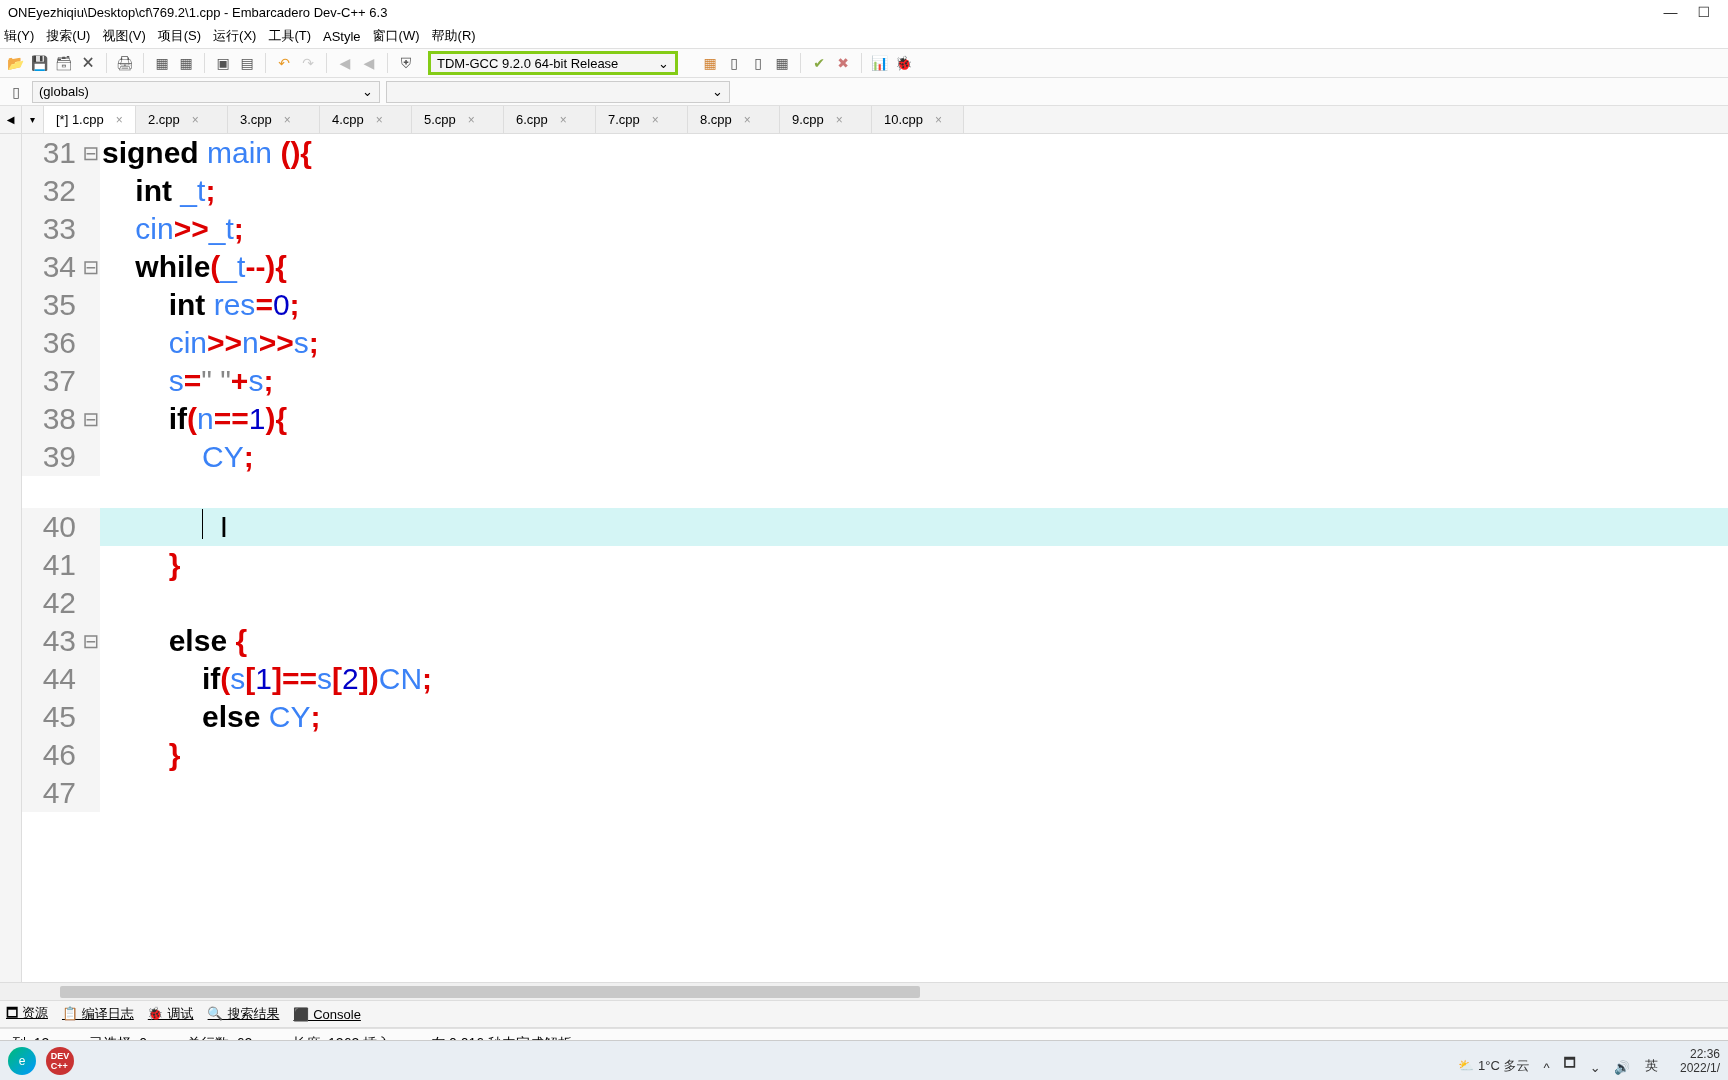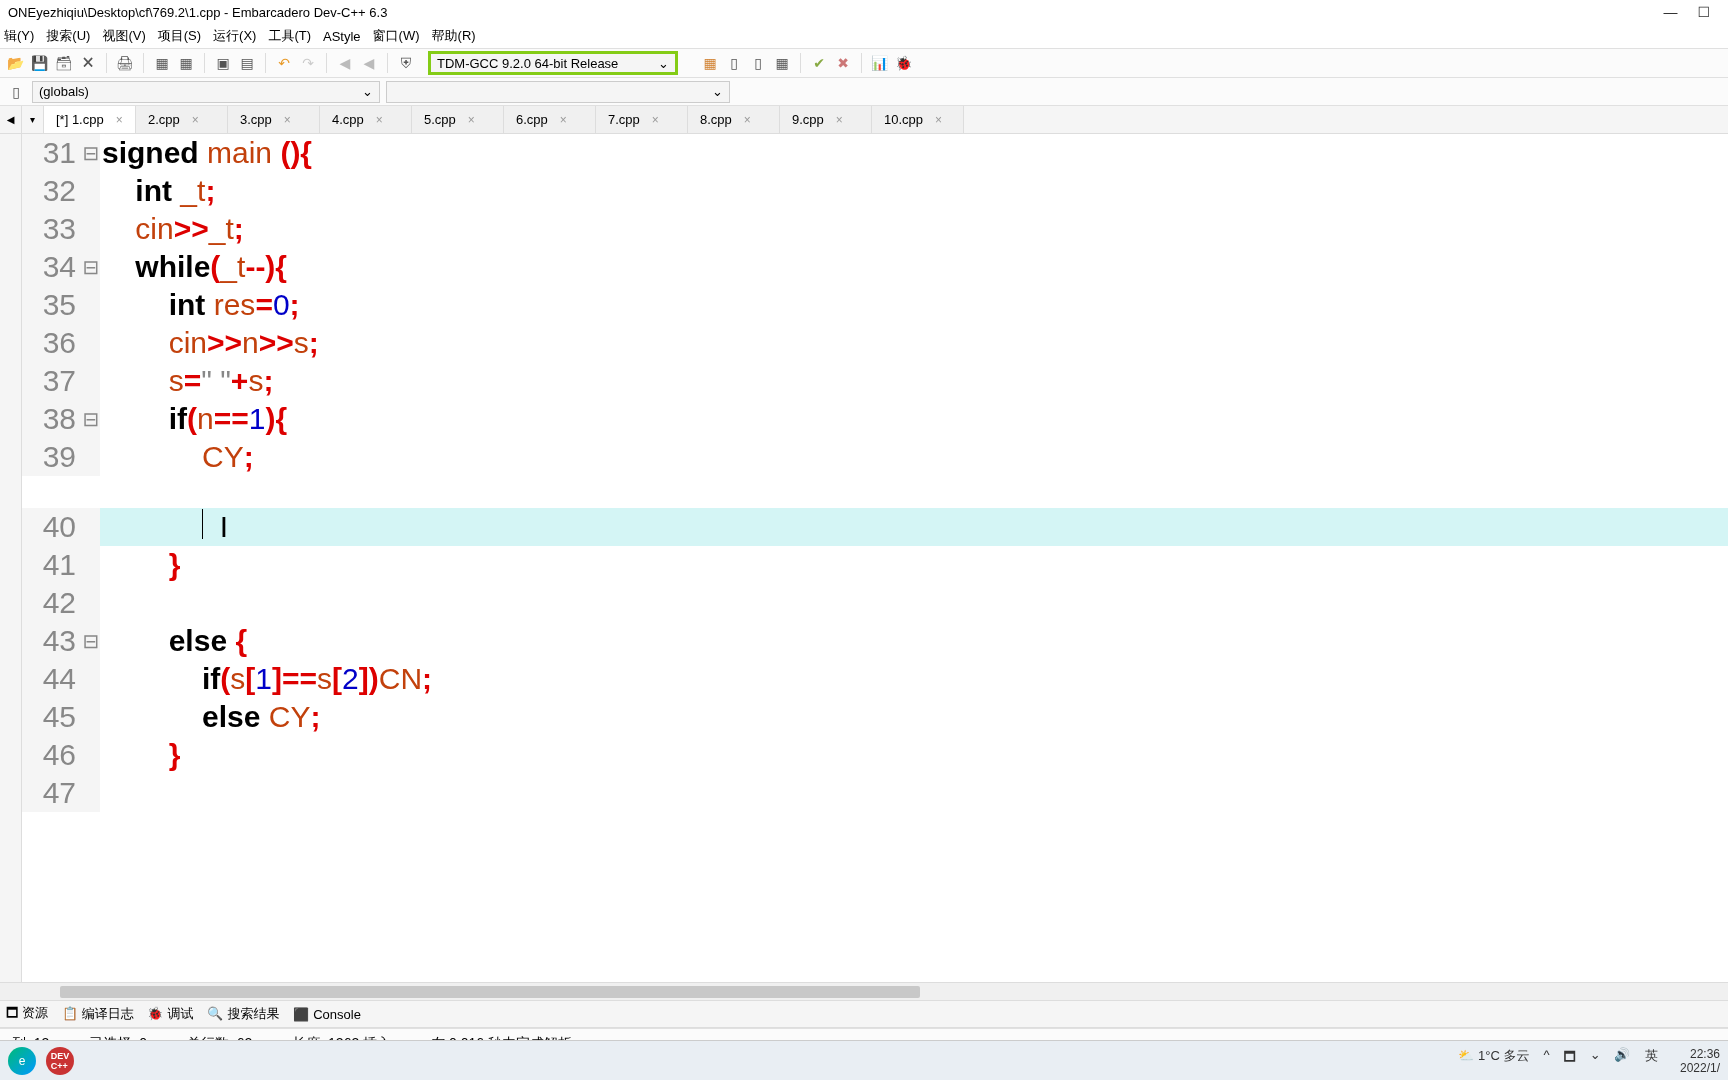--- a/index.html
+++ b/index.html
@@ -41,39 +41,39 @@
 
 .code-area { flex: 1; overflow: hidden; font-family: Consolas, "Courier New", monospace; font-size: 30px; line-height: 38px; position: relative; }
 .code-line { display: flex; white-space: pre; }
 .code-line.hl { background: #d4f5f5; margin-top: 32px; }
 .lnum { width: 60px; text-align: right; color: #888; padding-right: 6px; background: #f5f5f5; user-select: none; }
 .fold { width: 18px; background: #f5f5f5; color: #888; font-size: 20px; display: flex; align-items: center; justify-content: center; user-select: none; }
 .cc { padding-left: 2px; }
 .kw { color: #000; font-weight: bold; }
 .pn { color: #d00; font-weight: bold; }
 .num { color: #0000c8; }
-.id { color: #c2410c; }
+.id { color: #3b82f6; }
 .str { color: #888; }
 .cursor-line .caret { display: inline-block; width: 1px; height: 30px; background: #000; vertical-align: -2px; }
 
 
 .hscroll { height: 18px; background: #f0f0f0; border-top: 1px solid #ddd; position: relative; }
 .hthumb { position: absolute; left: 60px; top: 3px; width: 860px; height: 12px; background: #c8c8c8; border-radius: 2px; }
 
 
 .bottom-tabs { height: 28px; background: #f5f5f5; border-top: 1px solid #ddd; border-bottom: 1px solid #ddd; display: flex; align-items: center; padding: 0 6px; gap: 14px; font-size: 13px; }
-.bottom-tabs span { cursor: pointer; display: flex; align-items: center; gap: 4px; }
+.bottom-tabs span { cursor: pointer; display: flex; align-items: center; gap: 4px; text-decoration: underline; }
 
 
 .status-bar { height: 30px; background: #fbfbfb; border-top: 1px solid #e0e0e0; display: flex; align-items: center; padding: 0 12px; gap: 40px; font-size: 14px; }
 
 
 .taskbar { position: absolute; bottom: 0; left: 0; right: 0; height: 40px; background: #e9eef3; display: flex; align-items: center; justify-content: space-between; padding: 0 8px; border-top: 1px solid #ccc; font-size: 13px; }
 .taskbar-left { display: flex; align-items: center; gap: 10px; }
-.taskbar-right { display: flex; align-items: flex-start; gap: 14px; color: #333; }
+.taskbar-right { display: flex; align-items: flex-end; gap: 14px; color: #333; }
 .tray-stack { text-align: right; line-height: 14px; font-size: 12px; margin-left: 8px; }
 .app-ico { width: 28px; height: 28px; border-radius: 50%; display: flex; align-items: center; justify-content: center; font-size: 12px; }
 .edge-ico { background: linear-gradient(135deg,#0b7,#09f); color:#fff; }
 .devcpp-ico { background: #c93333; color: #fff; font-size: 9px; font-weight: bold; }
 </style>
 </head>
 <body>
 
 <div class="title-bar">
   <span class="title">ONEyezhiqiu\Desktop\cf\769.2\1.cpp - Embarcadero Dev-C++ 6.3</span>

